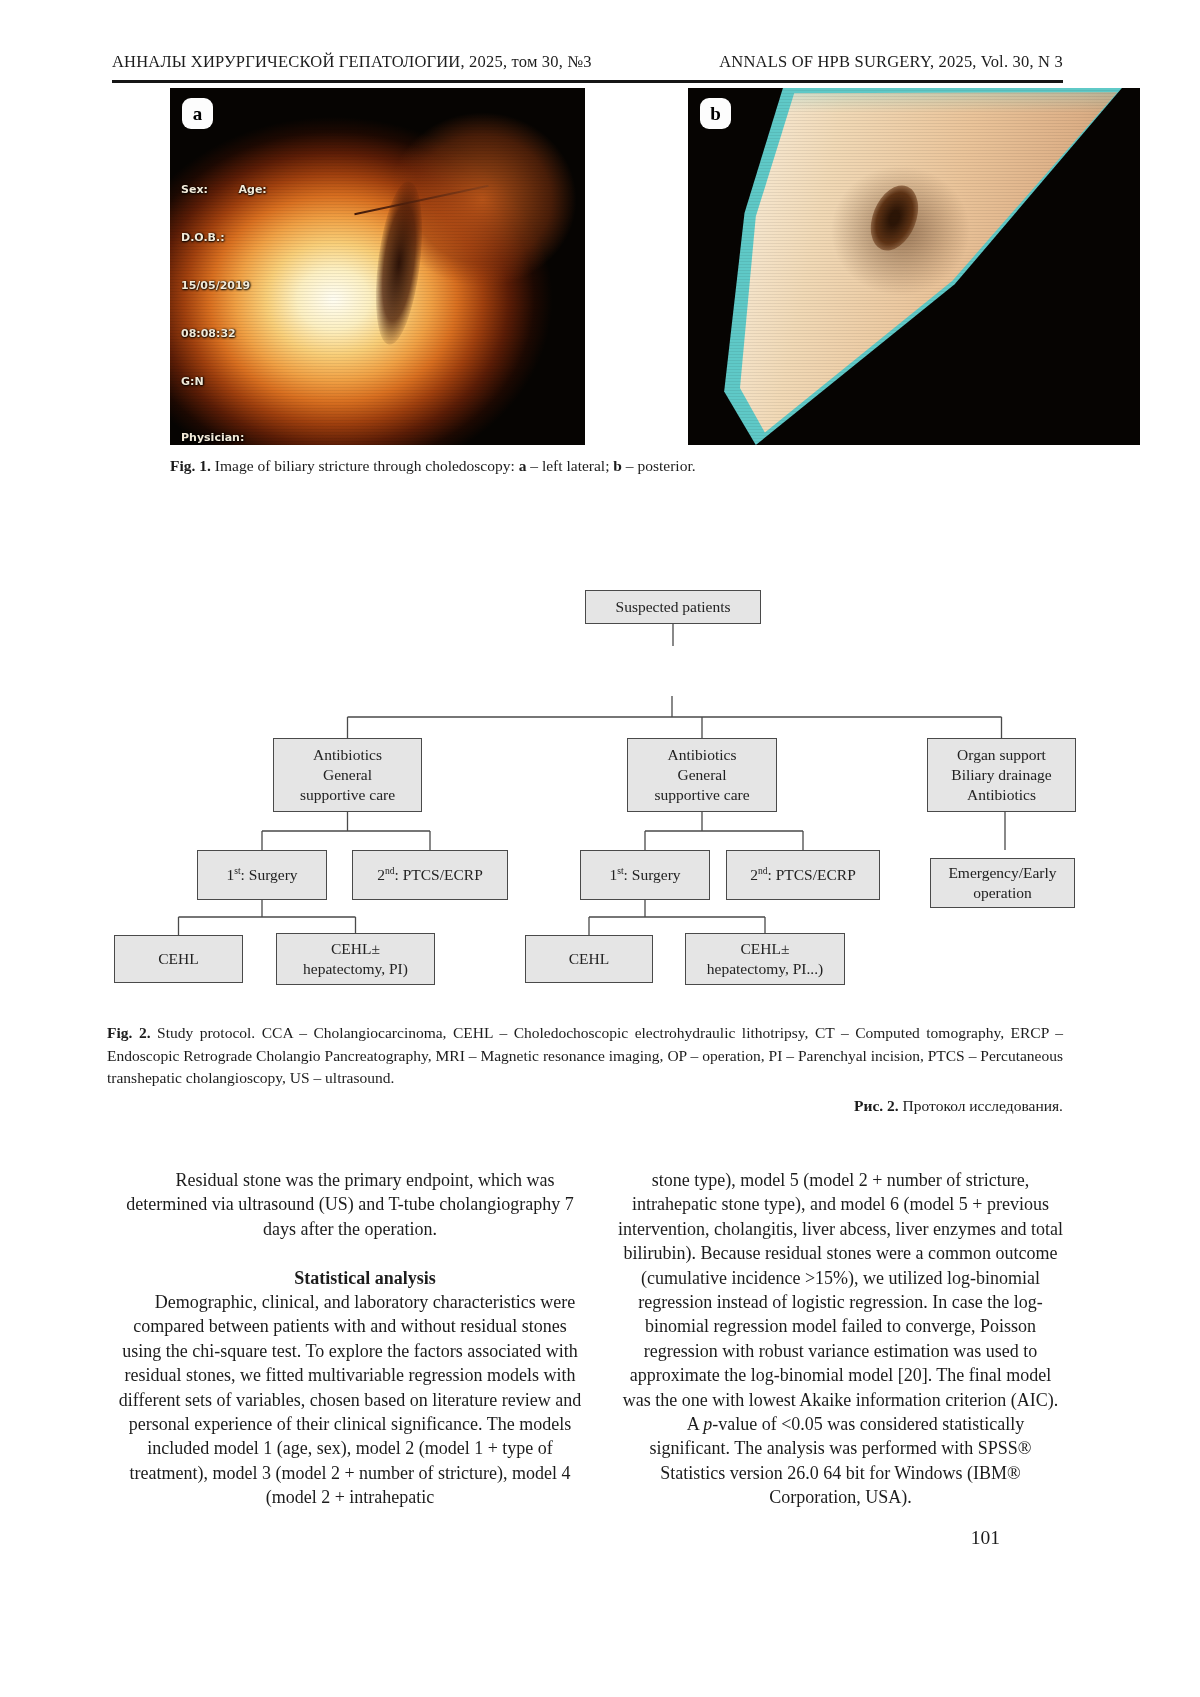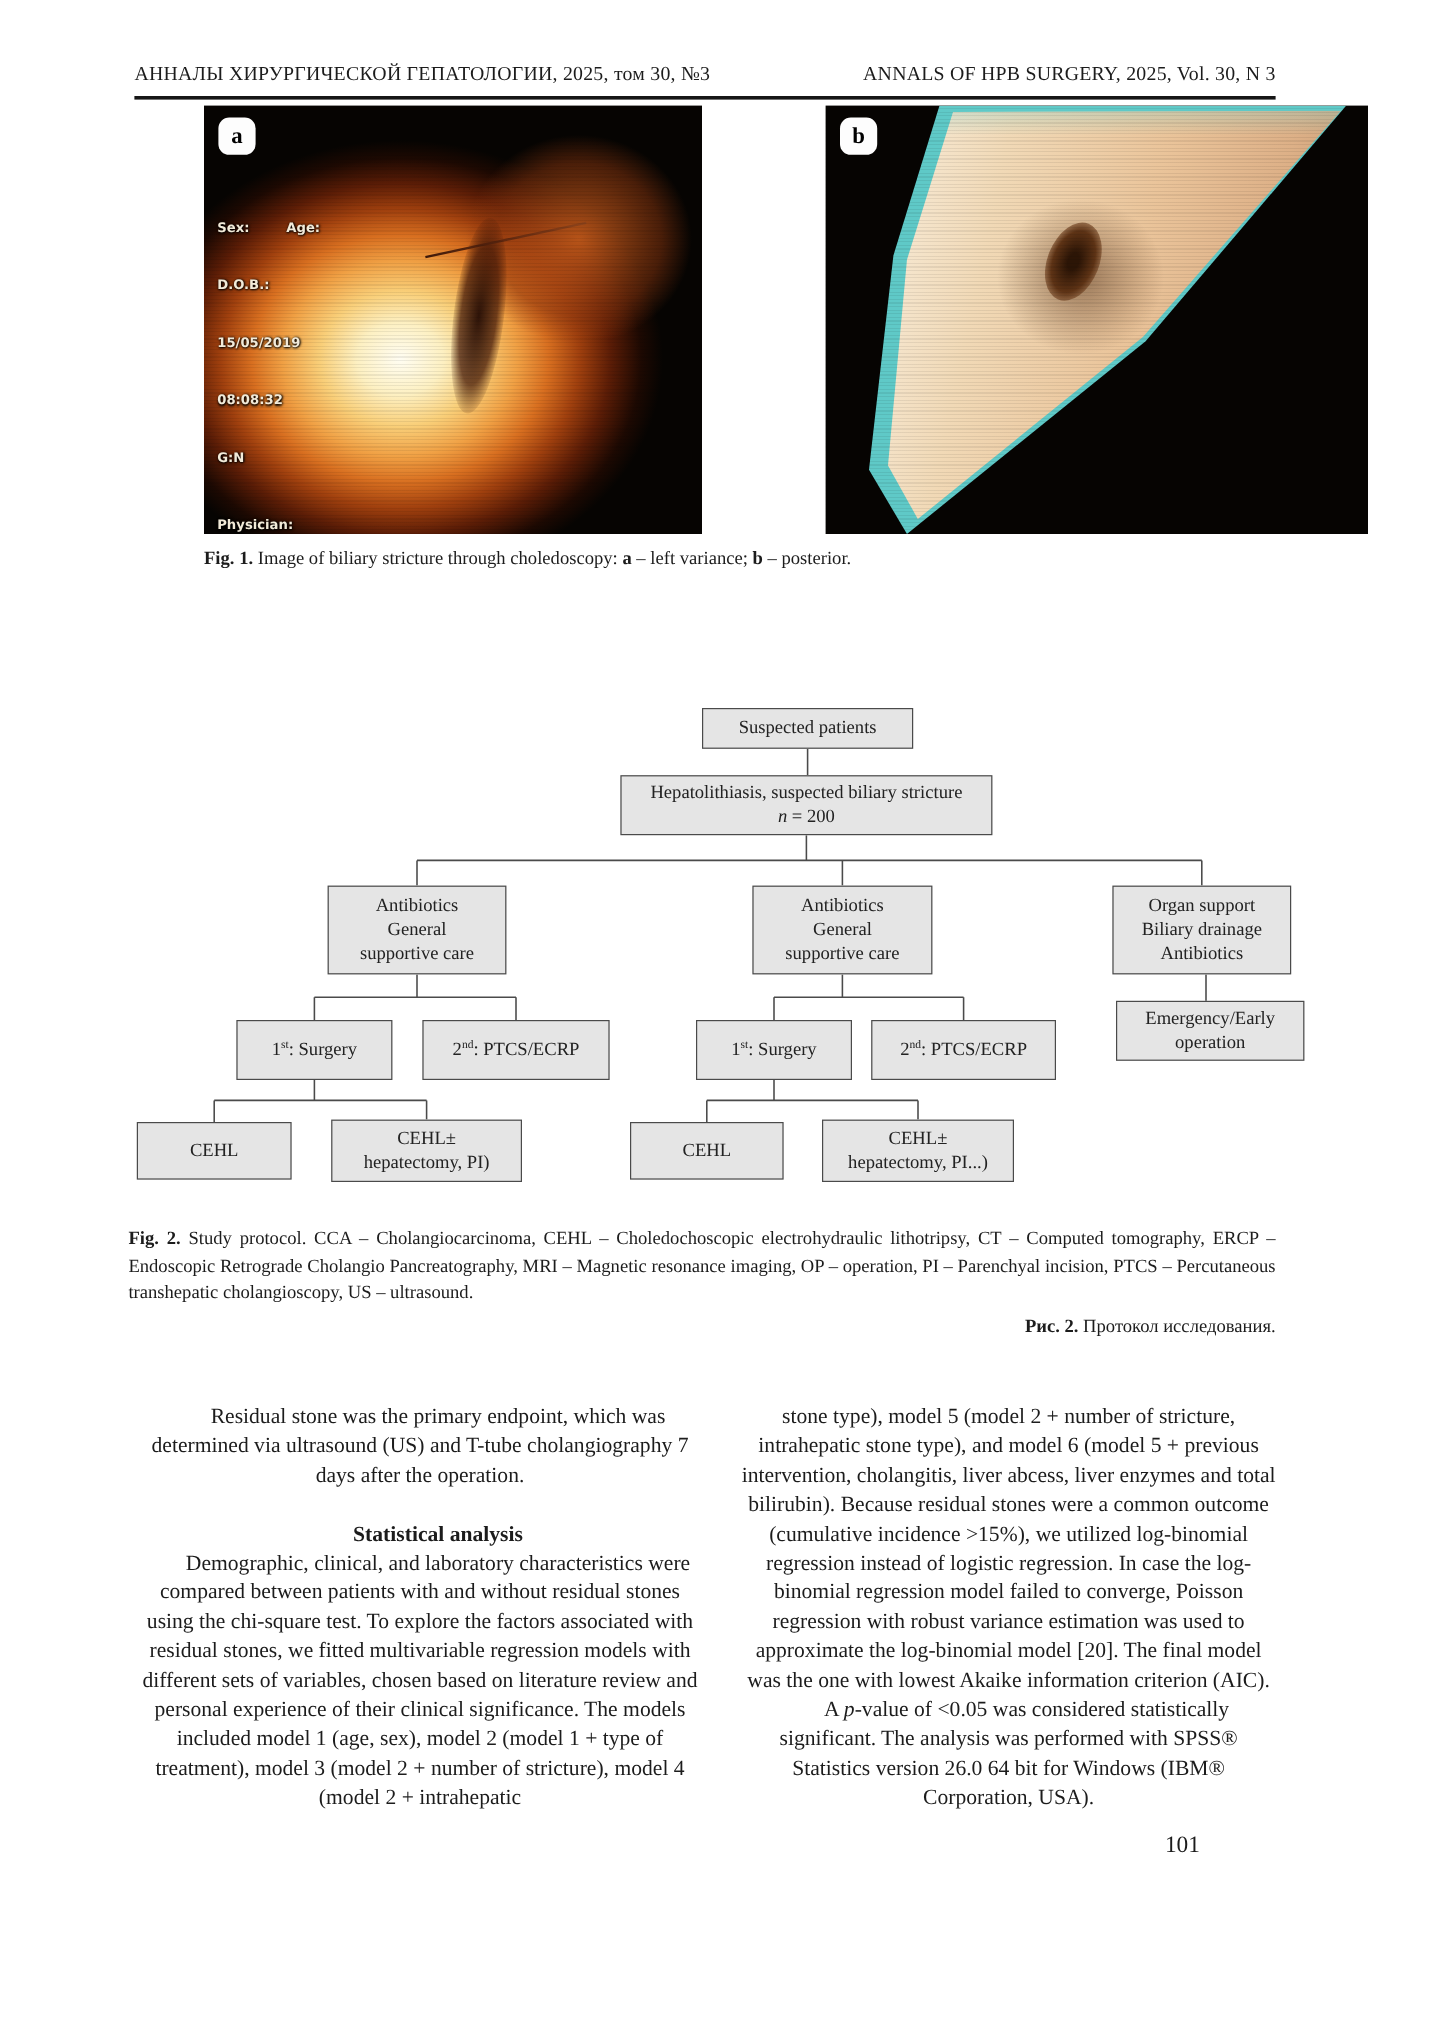--- a/index.html
+++ b/index.html
@@ -96,21 +96,21 @@
   .fc sup { font-size:0.62em; vertical-align:super; line-height:0;margin-top:44px; }
   .fc-suspected { left:485px; top:40px;  width:176px; height:34px; }
   .fc-hepato    { left:417px; top:96px;  width:310px; height:50px; }
   .fc-care-left { left:173px; top:188px; width:149px; height:74px; }
   .fc-care-mid  { left:527px; top:188px; width:150px; height:74px; }
   .fc-organ     { left:827px; top:188px; width:149px; height:74px; }
   .fc-surgery-1 { left:97px;  top:300px; width:130px; height:50px; }
   .fc-ptcs-1    { left:252px; top:300px; width:156px; height:50px; }
   .fc-surgery-2 { left:480px; top:300px; width:130px; height:50px; }
   .fc-ptcs-2    { left:626px; top:300px; width:154px; height:50px; }
-  .fc-emergency { left:830px; top:284px; width:157px; height:50px; }
+  .fc-emergency { left:830px; top:308px; width:145px; height:50px; }
   .fc-cehl-1    { left:14px;  top:385px; width:129px; height:48px; }
   .fc-cehlpi-1  { left:176px; top:383px; width:159px; height:52px; }
   .fc-cehl-2    { left:425px; top:385px; width:128px; height:48px; }
   .fc-cehlpi-2  { left:585px; top:383px; width:160px; height:52px; }
 
   
   .body-columns {
     position:absolute; left:115px; top:1168px; width:948px;
     display:flex; gap:33px;
     font-size:18px; line-height:24.4px; text-align:justify;
@@ -157,42 +157,38 @@
   <div class="endo endo-b">
     <div class="layer b-rim"></div>
     <div class="layer b-tissue"></div>
     <div class="layer b-hole"></div>
     <div class="layer scanlines"></div>
     <div class="endo-badge">b</div>
   </div>
 
   <div class="fig1-caption">
     <div>
-      <span class="b">Fig. 1.</span><span> Image of biliary stricture through choledoscopy: </span><span class="b">a</span><span> – left variance; </span><span class="b">b</span><span> – posterior.</span>
+      <span class="b">Fig. 1.</span><span> Image of biliary stricture through choledoscopy: </span><span class="b">a</span><span> – left lateral; </span><span class="b">b</span><span> – posterior.</span>
     </div>
   </div>
 
   <div class="flowchart">
     <svg class="fc-lines" width="1000" height="455">
       <path d="M573 74 V96 M572 146 V167 M247.5 167 H901.5 M247.5 167 V188 M602 167 V188 M901.5 167 V188
                M247.5 262 V281 M162 281 H330 M162 281 V300 M330 281 V300
                M602 262 V281 M545 281 H703 M545 281 V300 M703 281 V300
                M905 262 V300
                M162 350 V367 M78.5 367 H255.5 M78.5 367 V385 M255.5 367 V383
                M545 350 V367 M489 367 H665 M489 367 V385 M665 367 V383" fill="none" stroke="#4a4a4a" stroke-width="1.3"></path>
     </svg>
 
     <div class="fc fc-suspected">
       <span>Suspected patients</span>
     </div>
 
-    <div class="fc fc-hepato">
-      <span>Hepatolithiasis, suspected biliary stricture</span>
-      <span><i>n</i><span> = 200</span></span>
-    </div>
 
     <div class="fc fc-care-left">
       <span>Antibiotics</span>
       <span>General</span>
       <span>supportive care</span>
     </div>
 
     <div class="fc fc-care-mid">
       <span>Antibiotics</span>
       <span>General</span>

